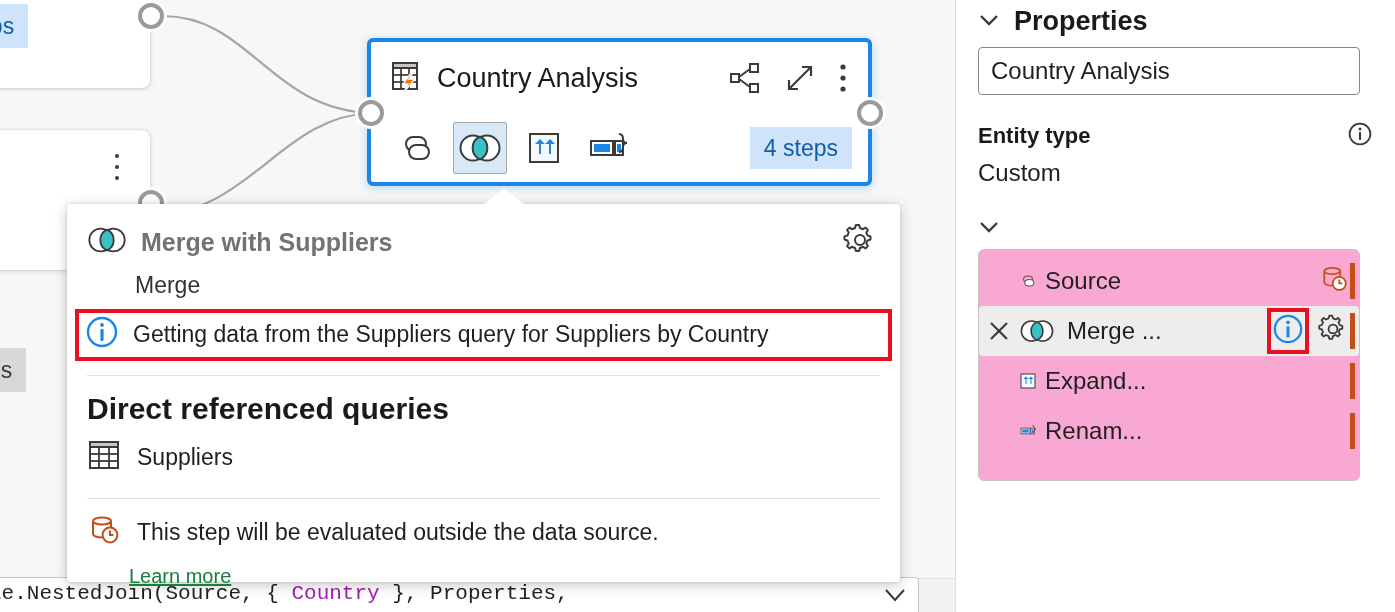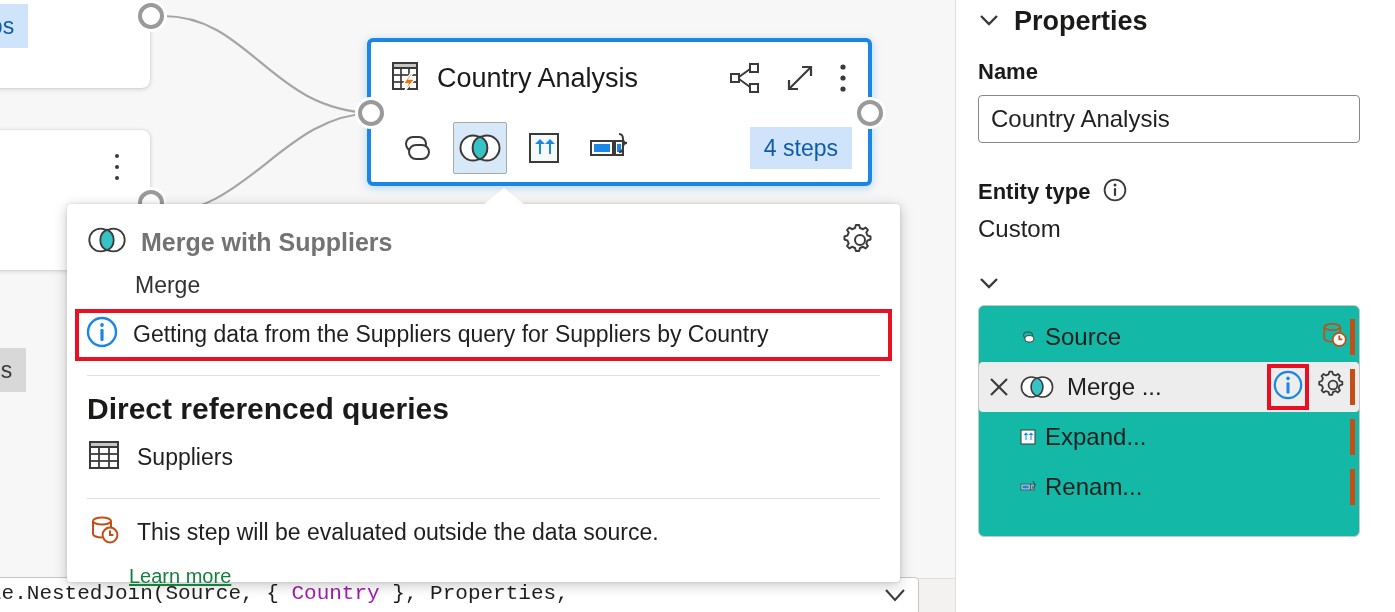--- a/index.html
+++ b/index.html
@@ -256,32 +256,32 @@
     width: 382px; height: 48px;
     border: 1px solid #8a8886;
     border-radius: 4px;
     background: #ffffff;
     display: flex; align-items: center;
     padding: 0 12px;
     font-size: 24px;
     color: #201f1e;
     cursor: text;
   }
-  .field-row { display: flex; align-items: center; margin-top: 34px; }
+  .field-row { display: flex; align-items: center; margin-top: 26px; justify-content: space-between; }
   .field-row .field-label { margin-top: 0; }
   .field-row .info-sm { margin-left: 12px; }
   .field-value { font-size: 24px; color: #201f1e; margin-top: 8px; }
 
   .steps-sec-head { margin-top: 26px; }
   .steps-list {
     margin-top: 10px;
     width: 382px; height: 232px;
     border: 1px solid #c8c6c4;
     border-radius: 6px;
-    background: #14b8a6;
+    background: #f9a8d4;
     position: relative;
     overflow: hidden;
   }
   .step-row {
     position: relative;
     display: flex; align-items: center;
     height: 50px;
     padding-left: 18px;
     cursor: pointer;
   }
@@ -498,21 +498,20 @@
 
     <div class="sec-head">
       <span class="chev">
         <svg width="22" height="16" viewBox="0 0 22 16" xmlns="http://www.w3.org/2000/svg">
           <polyline points="3,4 11,12 19,4" fill="none" stroke="#3b3a39" stroke-width="2.4"></polyline>
         </svg>
       </span>
       <span class="sec-title">Properties</span>
     </div>
 
-    <div class="field-label">Name</div>
     <div class="text-input">Country Analysis</div>
 
     <div class="field-row">
       <span class="field-label">Entity type</span>
       <span class="info-sm">
         <svg width="26" height="26" viewBox="0 0 26 26" xmlns="http://www.w3.org/2000/svg">
           <circle cx="13" cy="13" r="10.4" fill="none" stroke="#3b3a39" stroke-width="1.8"></circle>
           <circle cx="13" cy="8" r="1.5" fill="#3b3a39"></circle>
           <rect x="11.9" y="11" width="2.2" height="8" rx="1" fill="#3b3a39"></rect>
         </svg>

